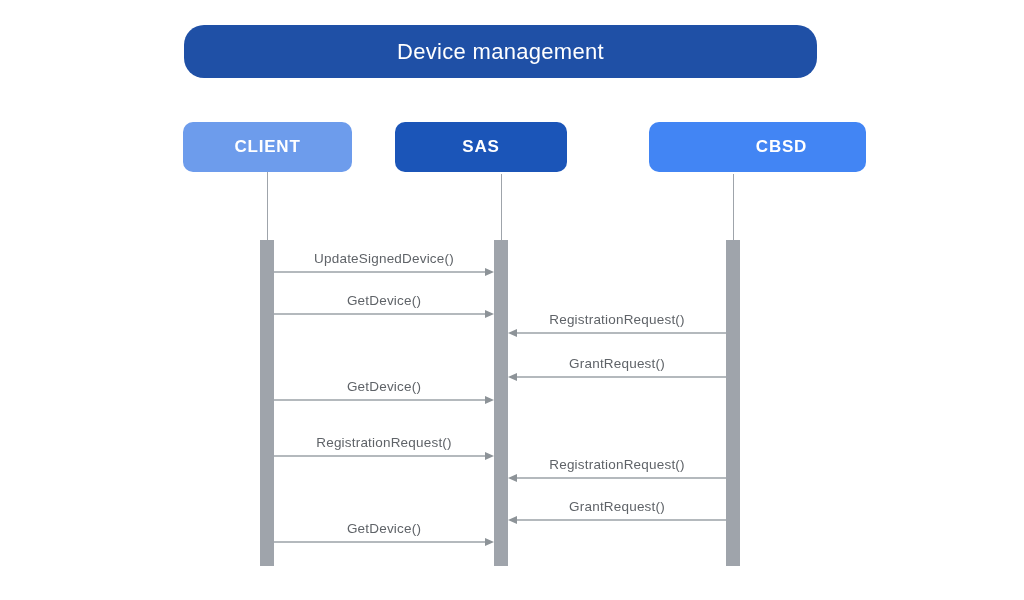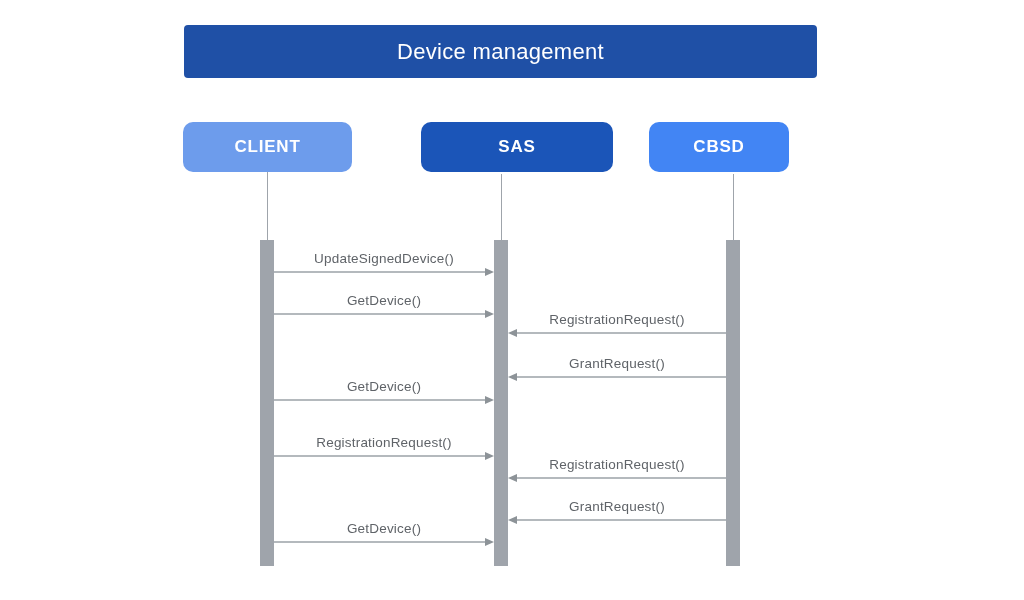--- a/index.html
+++ b/index.html
@@ -2,31 +2,31 @@
 <html><head>
 <meta charset="utf-8">
 <style>
   html,body{margin:0;padding:0;background:#ffffff;}
   .canvas{
     position:relative;width:1024px;height:600px;background:#ffffff;
     font-family:"Liberation Sans", sans-serif;overflow:hidden;
   }
   .title-bar{
     position:absolute;left:184px;top:25px;width:633px;height:53px;
-    border-radius:4px;color:#ffffff;font-size:22px;font-weight:400;
+    border-radius:20px;color:#ffffff;font-size:22px;font-weight:400;
     display:flex;align-items:center;justify-content:center;letter-spacing:0.3px;
   }
   .actor-box{
     position:absolute;top:122px;height:50px;border-radius:10px;
     color:#ffffff;font-size:17px;font-weight:bold;letter-spacing:0.8px;
     display:flex;align-items:center;justify-content:center;
   }
   .actor-0{left:183px;width:169px;}
-  .actor-1{left:421px;width:192px;}
-  .actor-2{left:649px;width:140px;}
+  .actor-1{left:395px;width:172px;}
+  .actor-2{left:649px;width:169px;padding-left:48px;}
   .lifeline{position:absolute;width:1px;}
   .lifeline-0{left:267px;top:172px;height:68px;}
   .lifeline-1{left:501px;top:174px;height:66px;}
   .lifeline-2{left:733px;top:174px;height:66px;}
   .activation{position:absolute;top:240px;width:14px;height:326px;}
   .activation-0{left:260px;}
   .activation-1{left:494px;}
   .activation-2{left:726px;}
   .msg-label{
     position:absolute;width:300px;text-align:center;

